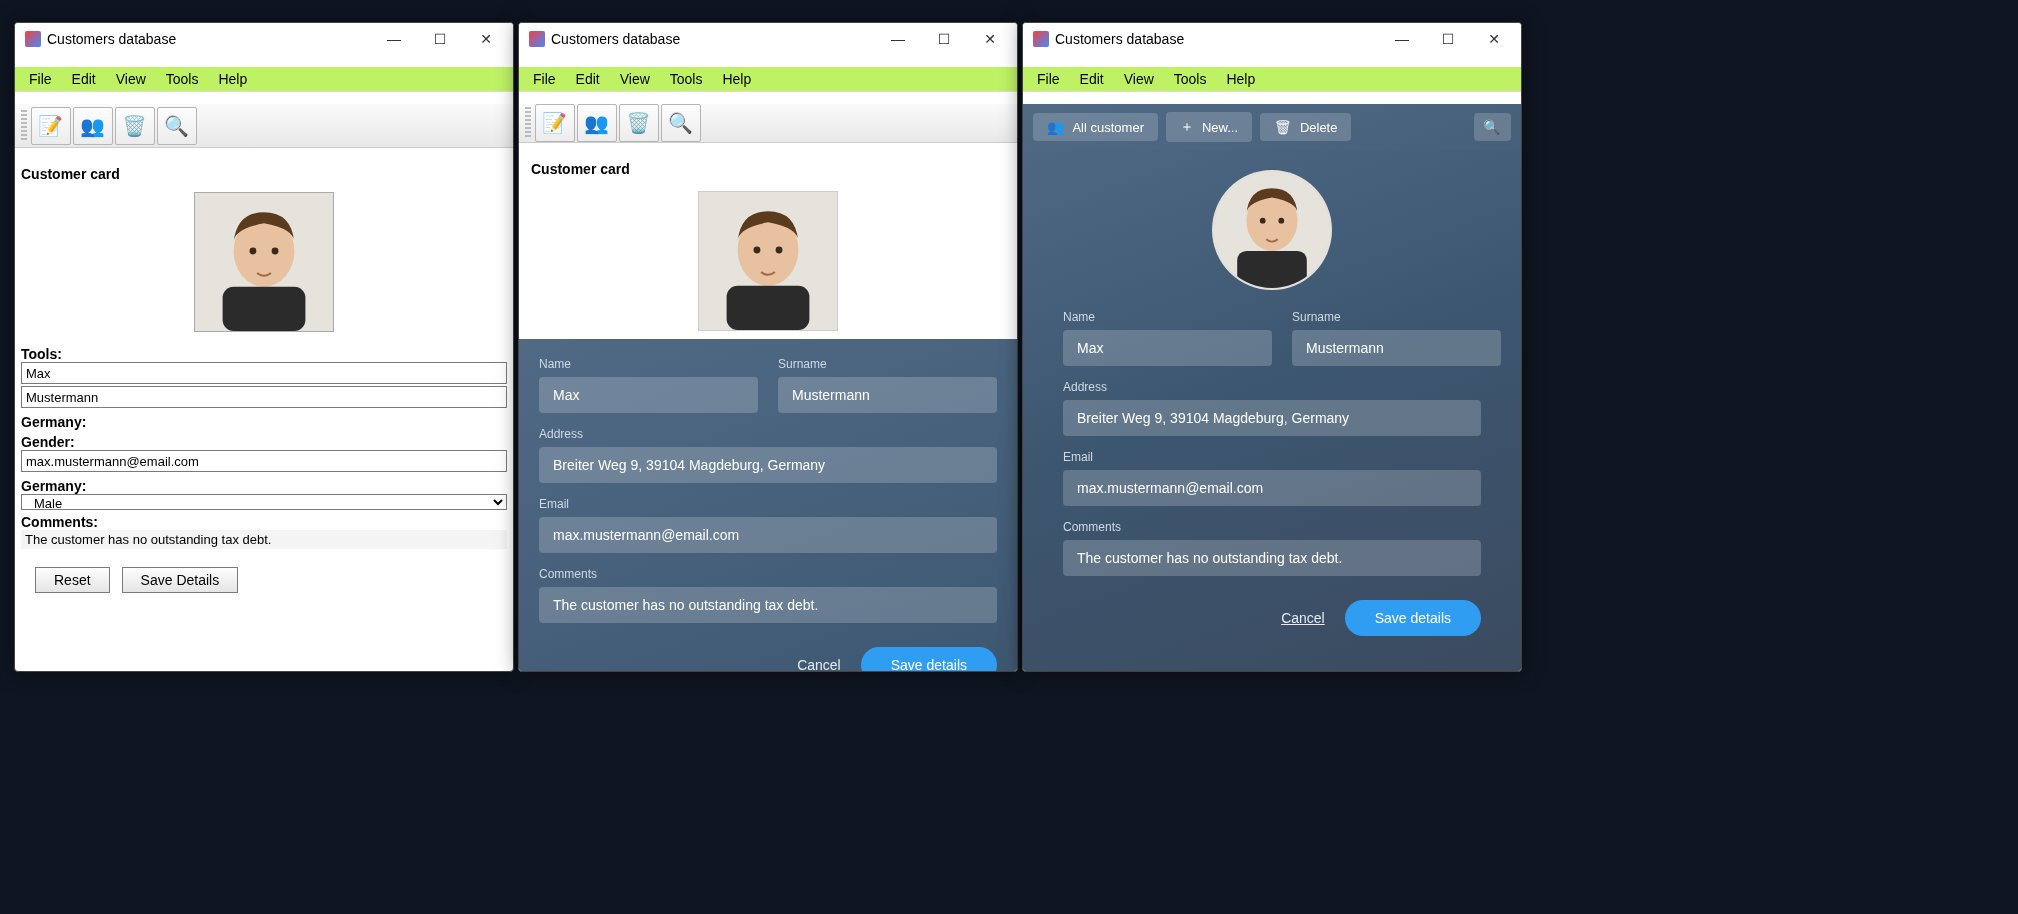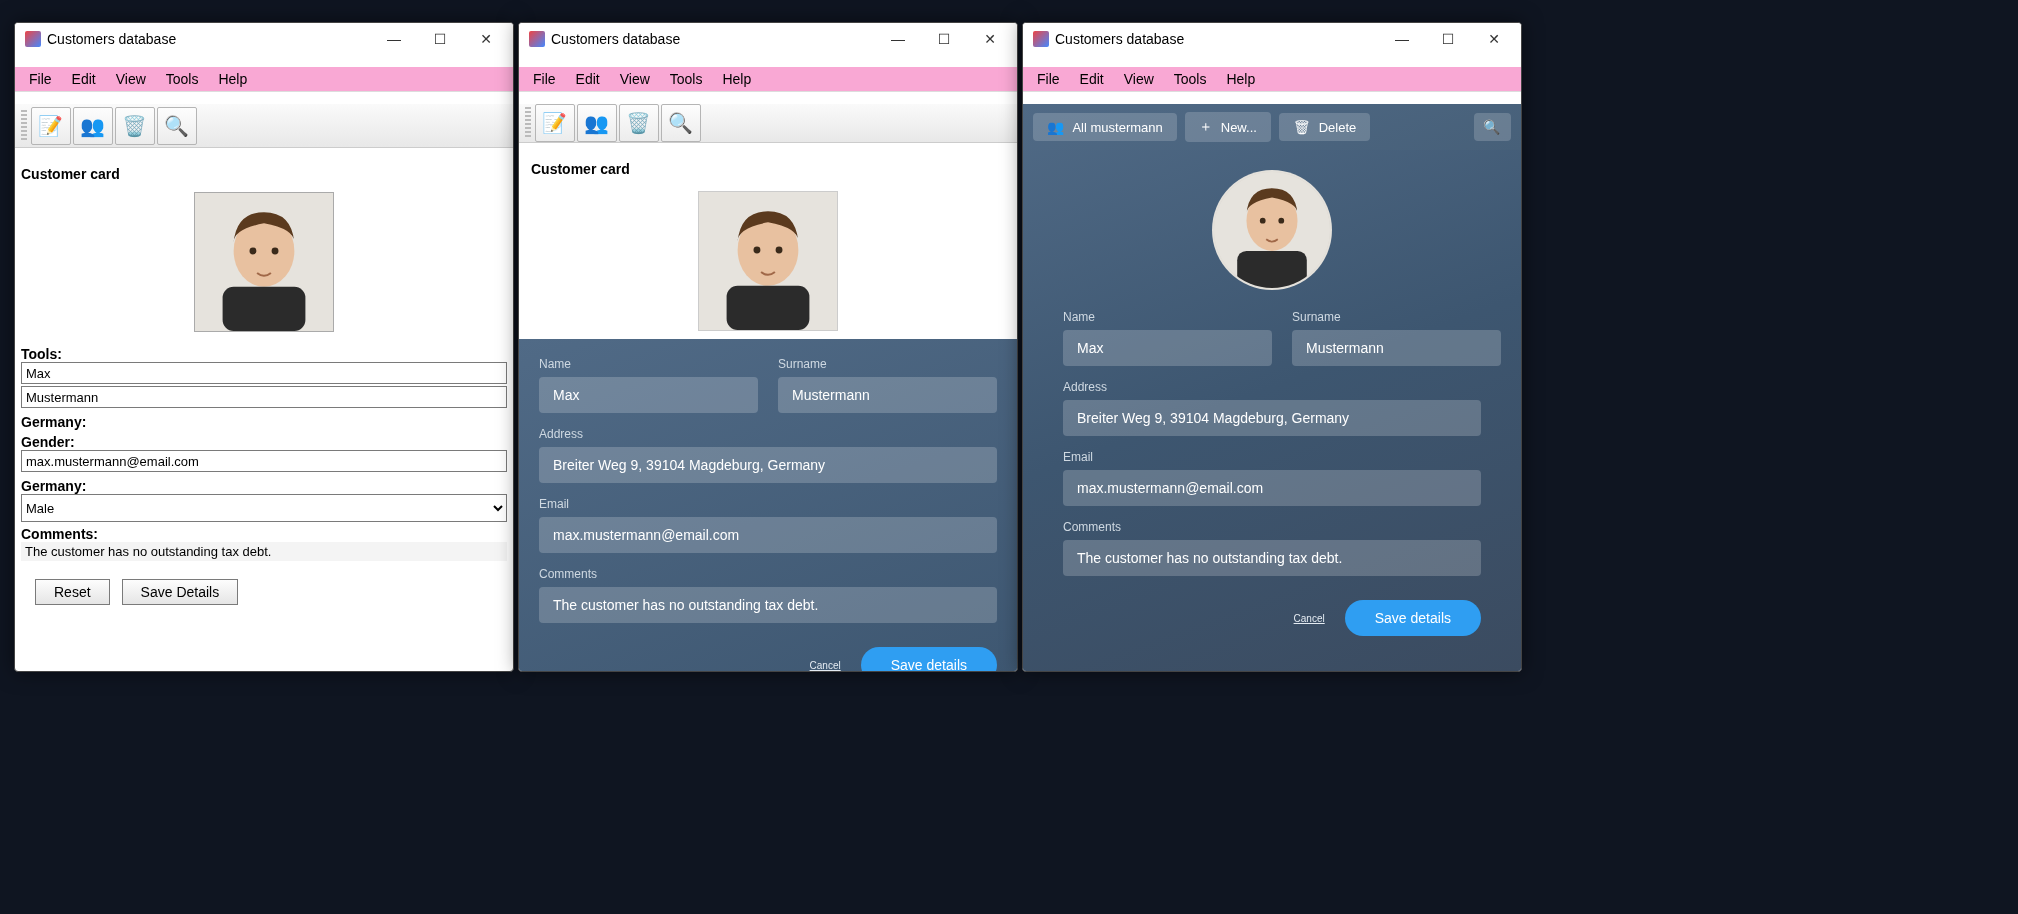--- a/index.html
+++ b/index.html
@@ -53,21 +53,21 @@
   font-size: 14px;
   color: #333;
 }
 
 
 .menubar {
   display: flex;
   padding: 0 4px;
   font-size: 14px;
   border-bottom: 1px solid #ddd;
-  background: #f9a8d4;
+  background: #bef264;
 }
 .menubar .mitem {
   padding: 4px 10px;
 }
 
 
 .classic-toolbar {
   display: flex;
   align-items: center;
   height: 44px;
@@ -116,24 +116,25 @@
 .classic-input {
   width: 100%;
   height: 22px;
   border: 1px solid #7a7a7a;
   padding: 2px 4px;
   font-size: 13px;
   margin-bottom: 2px;
 }
 .classic-select {
   width: 100%;
-  height: 28px;
+  height: 16px;
   border: 1px solid #7a7a7a;
   font-size: 13px;
   background: #fff;
+  padding-left: 8px;
 }
 .classic-btnrow {
   display: flex;
   gap: 12px;
   margin-top: 18px;
   margin-left: 14px;
 }
 .classic-btn {
   padding: 4px 18px;
   border: 1px solid #7a7a7a;
@@ -198,21 +199,21 @@
 .mbtnrow {
   display: flex;
   justify-content: flex-end;
   gap: 20px;
   align-items: center;
   margin-top: 10px;
 }
 .mcancel {
   color: #e4ebf2;
   text-decoration: underline;
-  font-size: 10px;
+  font-size: 14px;
 }
 .msave {
   background: #2f9ef2;
   color: #fff;
   border: none;
   border-radius: 22px;
   padding: 10px 30px;
   font-size: 14px;
 }
 
@@ -405,21 +406,21 @@
     <div class="mitem">File</div>
     <div class="mitem">Edit</div>
     <div class="mitem">View</div>
     <div class="mitem">Tools</div>
     <div class="mitem">Help</div>
   </div>
   <div class="full-gradient">
     <div class="modern-toolbar">
       <div class="pill">
         <span class="pill-icon">👥</span>
-        <span>All mustermann</span>
+        <span>All customer</span>
       </div>
       <div class="pill">
         <span class="pill-icon">＋</span>
         <span>New...</span>
       </div>
       <div class="pill">
         <span class="pill-icon">🗑</span>
         <span>Delete</span>
       </div>
       <div class="spacer"></div>

